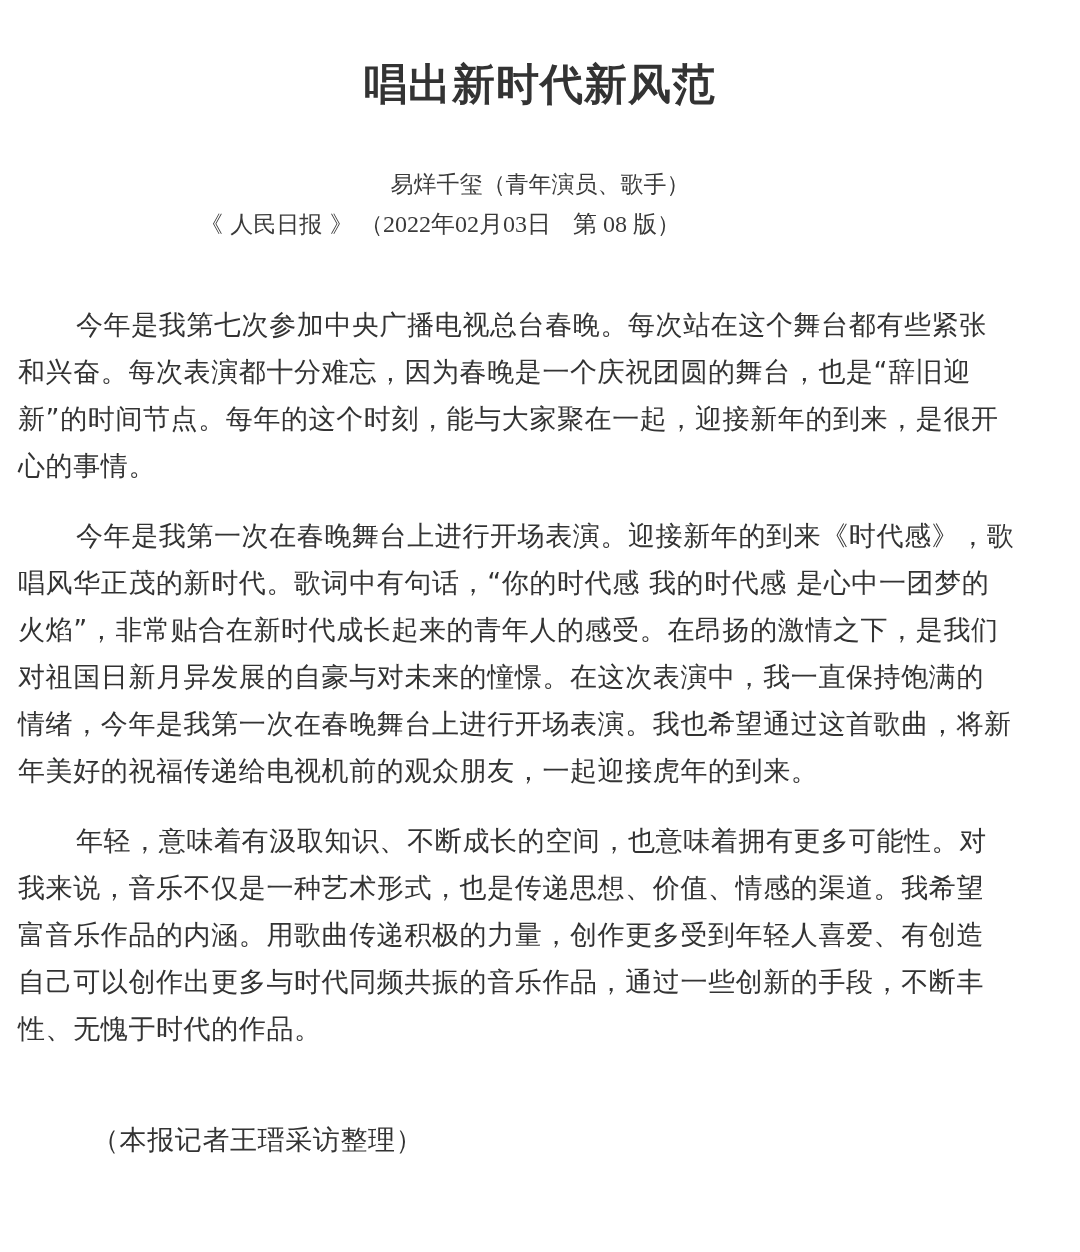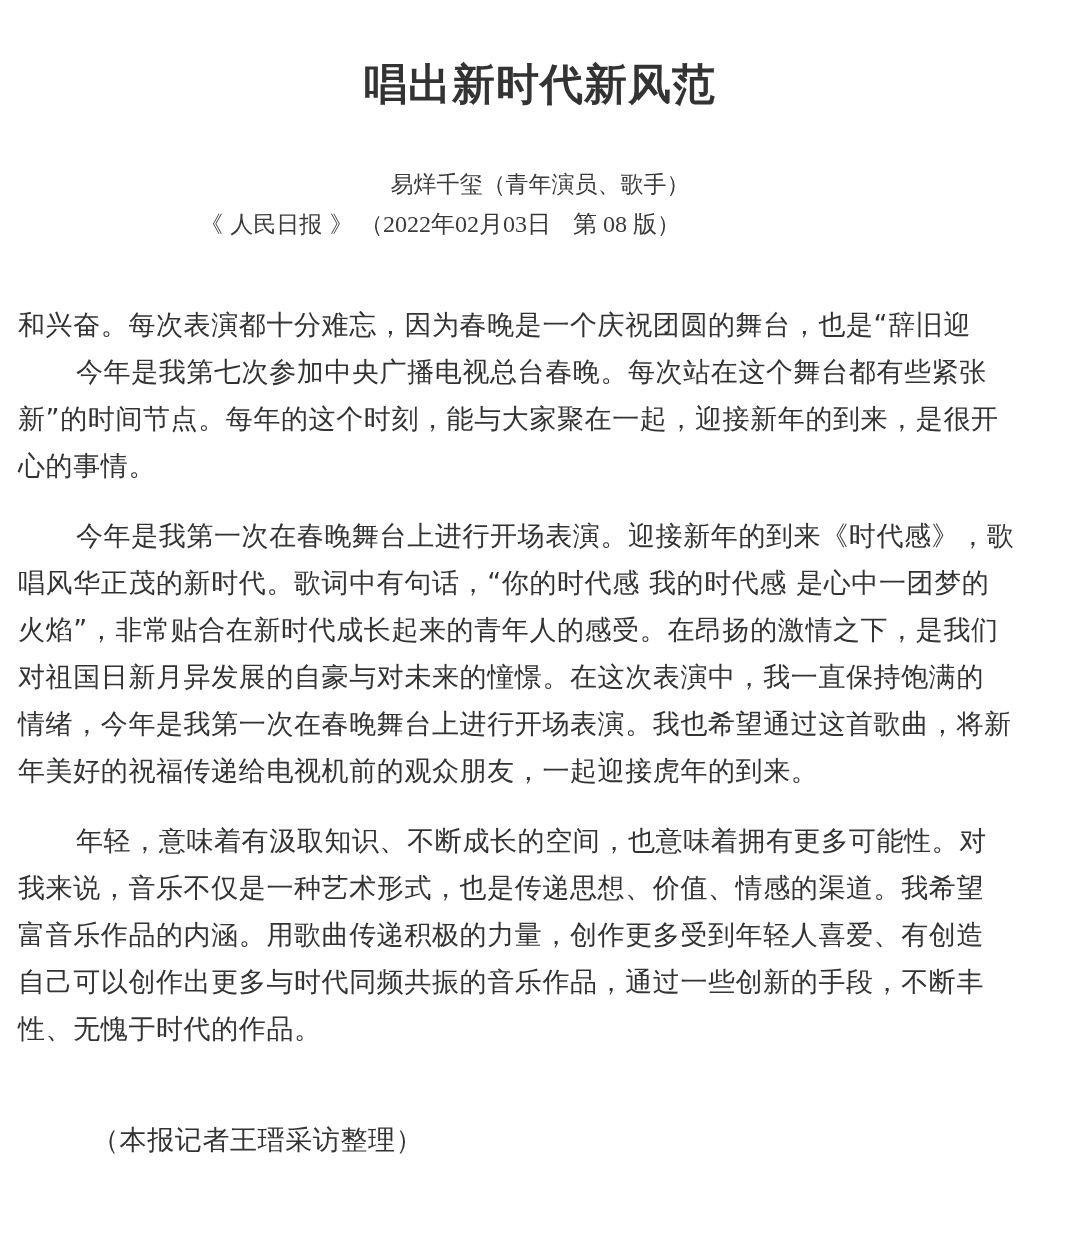--- a/index.html
+++ b/index.html
@@ -92,22 +92,22 @@
 <div class="byline">易烊千玺（青年演员、歌手）</div>
 
 <div class="source">
   <span>《 人民日报 》</span>
   <span>（</span><span class="num">2022年02月03日</span>&nbsp;&nbsp;
   <span class="num">第 08 版</span><span>）</span>
 </div>
 
 <div class="body">
   <div class="para">
+    <span class="line indent">今年是我第七次参加中央广播电视总台春晚。每次站在这个舞台都有些紧张</span>
     <span class="line">和兴奋。每次表演都十分难忘，因为春晚是一个庆祝团圆的舞台，也是“辞旧迎</span>
-    <span class="line indent">今年是我第七次参加中央广播电视总台春晚。每次站在这个舞台都有些紧张</span>
     <span class="line">新”的时间节点。每年的这个时刻，能与大家聚在一起，迎接新年的到来，是很开</span>
     <span class="line">心的事情。</span>
   </div>
   <div class="para">
     <span class="line indent">今年是我第一次在春晚舞台上进行开场表演。迎接新年的到来《时代感》，歌</span>
     <span class="line">唱风华正茂的新时代。歌词中有句话，“你的时代感 我的时代感 是心中一团梦的</span>
     <span class="line">火焰”，非常贴合在新时代成长起来的青年人的感受。在昂扬的激情之下，是我们</span>
     <span class="line">对祖国日新月异发展的自豪与对未来的憧憬。在这次表演中，我一直保持饱满的</span>
     <span class="line">情绪，今年是我第一次在春晚舞台上进行开场表演。我也希望通过这首歌曲，将新</span>
     <span class="line">年美好的祝福传递给电视机前的观众朋友，一起迎接虎年的到来。</span>

